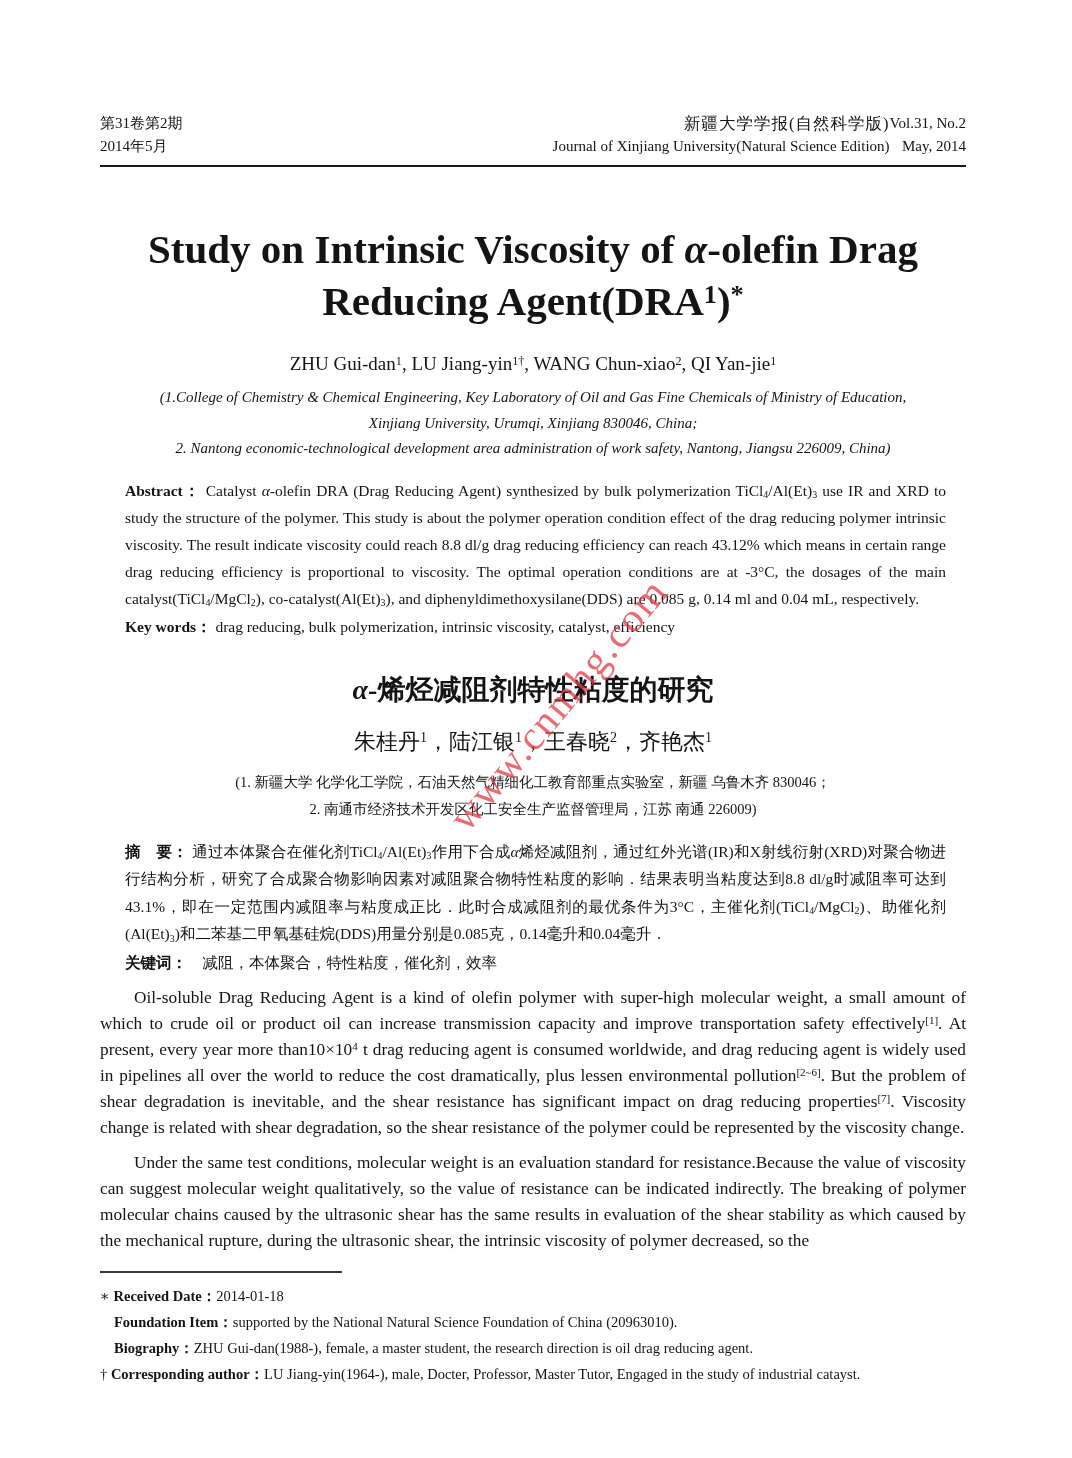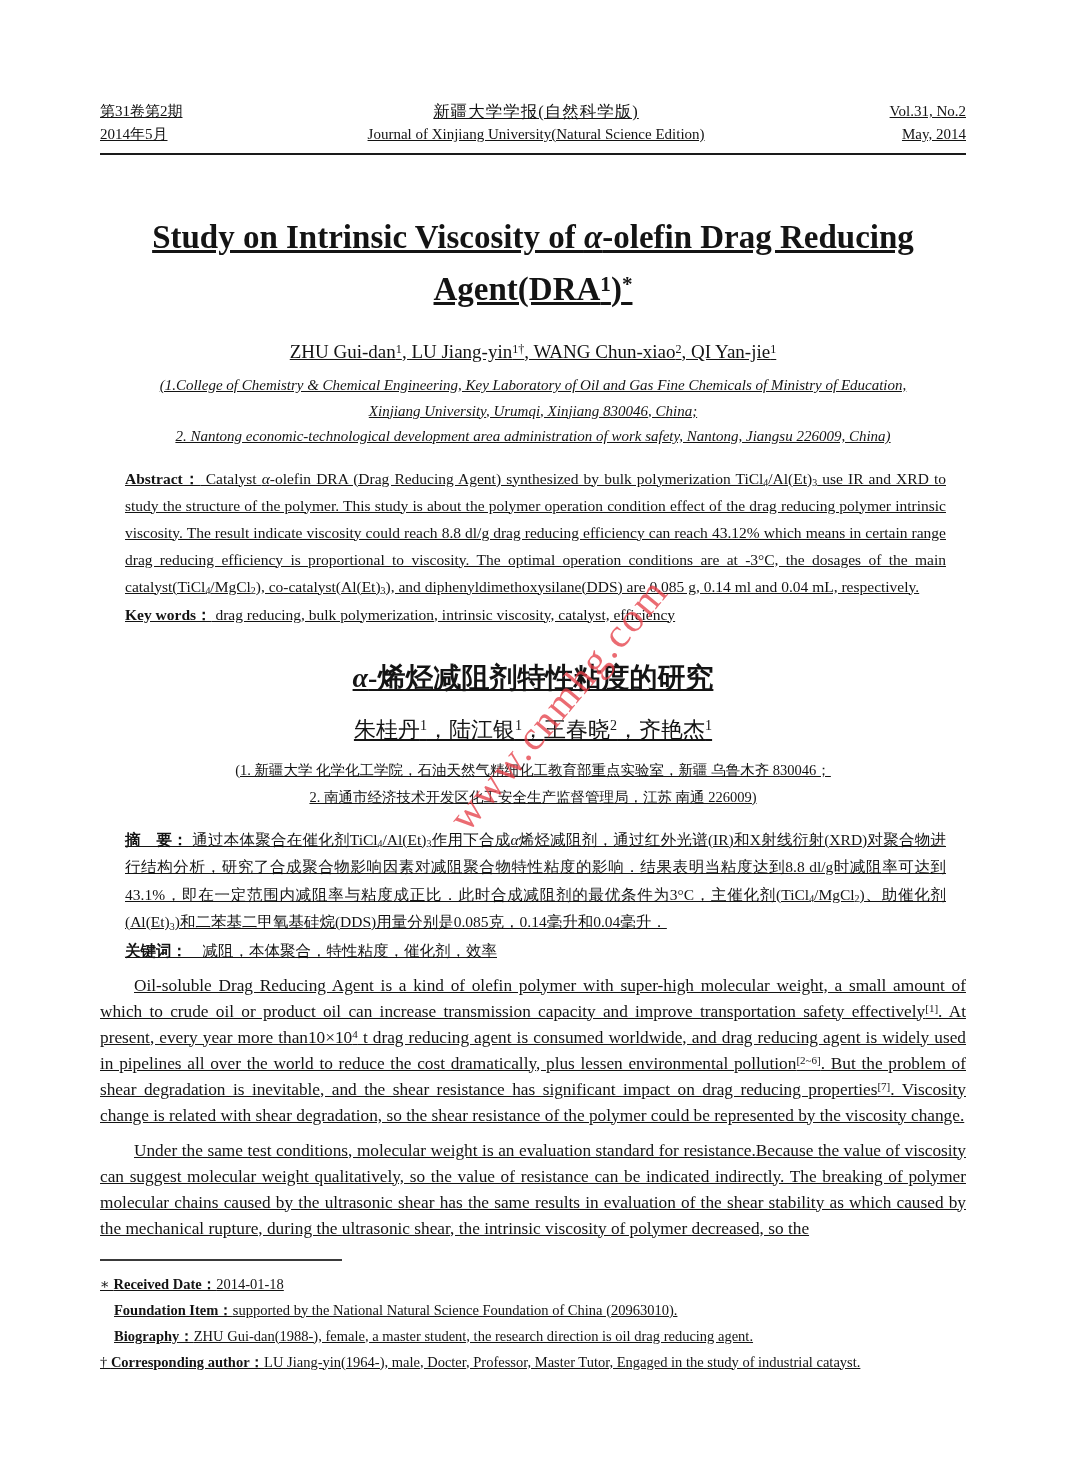--- a/index.html
+++ b/index.html
@@ -1,30 +1,30 @@
 <!DOCTYPE html>
 <html><head>
 <meta charset="utf-8">
 <style>
   html,body{margin:0;padding:0;}
   body{
     width:1072px;height:1458px;background:#ffffff;position:relative;overflow:hidden;
     font-family:"Liberation Serif","DejaVu Serif",serif;color:#141414;
     -webkit-font-smoothing:antialiased;
   }
-  .page{position:absolute;left:100px;top:0;width:866px;text-decoration:underline;}
+  .page{position:absolute;left:100px;top:12px;width:866px;}
   
   .hdr{display:flex;justify-content:space-between;align-items:flex-start;
        padding-top:100px;padding-bottom:7px;border-bottom:2px solid #1a1a1a;}
   .hdr-col{font-size:15px;line-height:23px;}
-  .hdr-center{text-align:center;flex:1;}
+  .hdr-center{text-align:right;flex:1;}
   .hdr-center .cnline{font-size:16.5px;letter-spacing:1px;}
   .hdr-right{text-align:right;}
   
-  .title{margin:56px 30px 0;text-align:center;font-size:33px;font-weight:bold;line-height:52px;}
+  .title{margin:56px 30px 0;text-align:center;font-size:41px;font-weight:bold;line-height:52px;}
   .title i{font-style:italic;}
   
   .authors{margin-top:26px;text-align:center;font-size:19px;}
   .affils{margin-top:10px;text-align:center;font-style:italic;font-size:15px;line-height:25.5px;}
   
   .block{padding:0 20px 0 25px;font-size:15.5px;line-height:27px;text-align:justify;}
   .abstract{margin-top:15px;}
   .kwline{margin-top:1px;}
   .prewrap{white-space:pre-wrap;}
   

